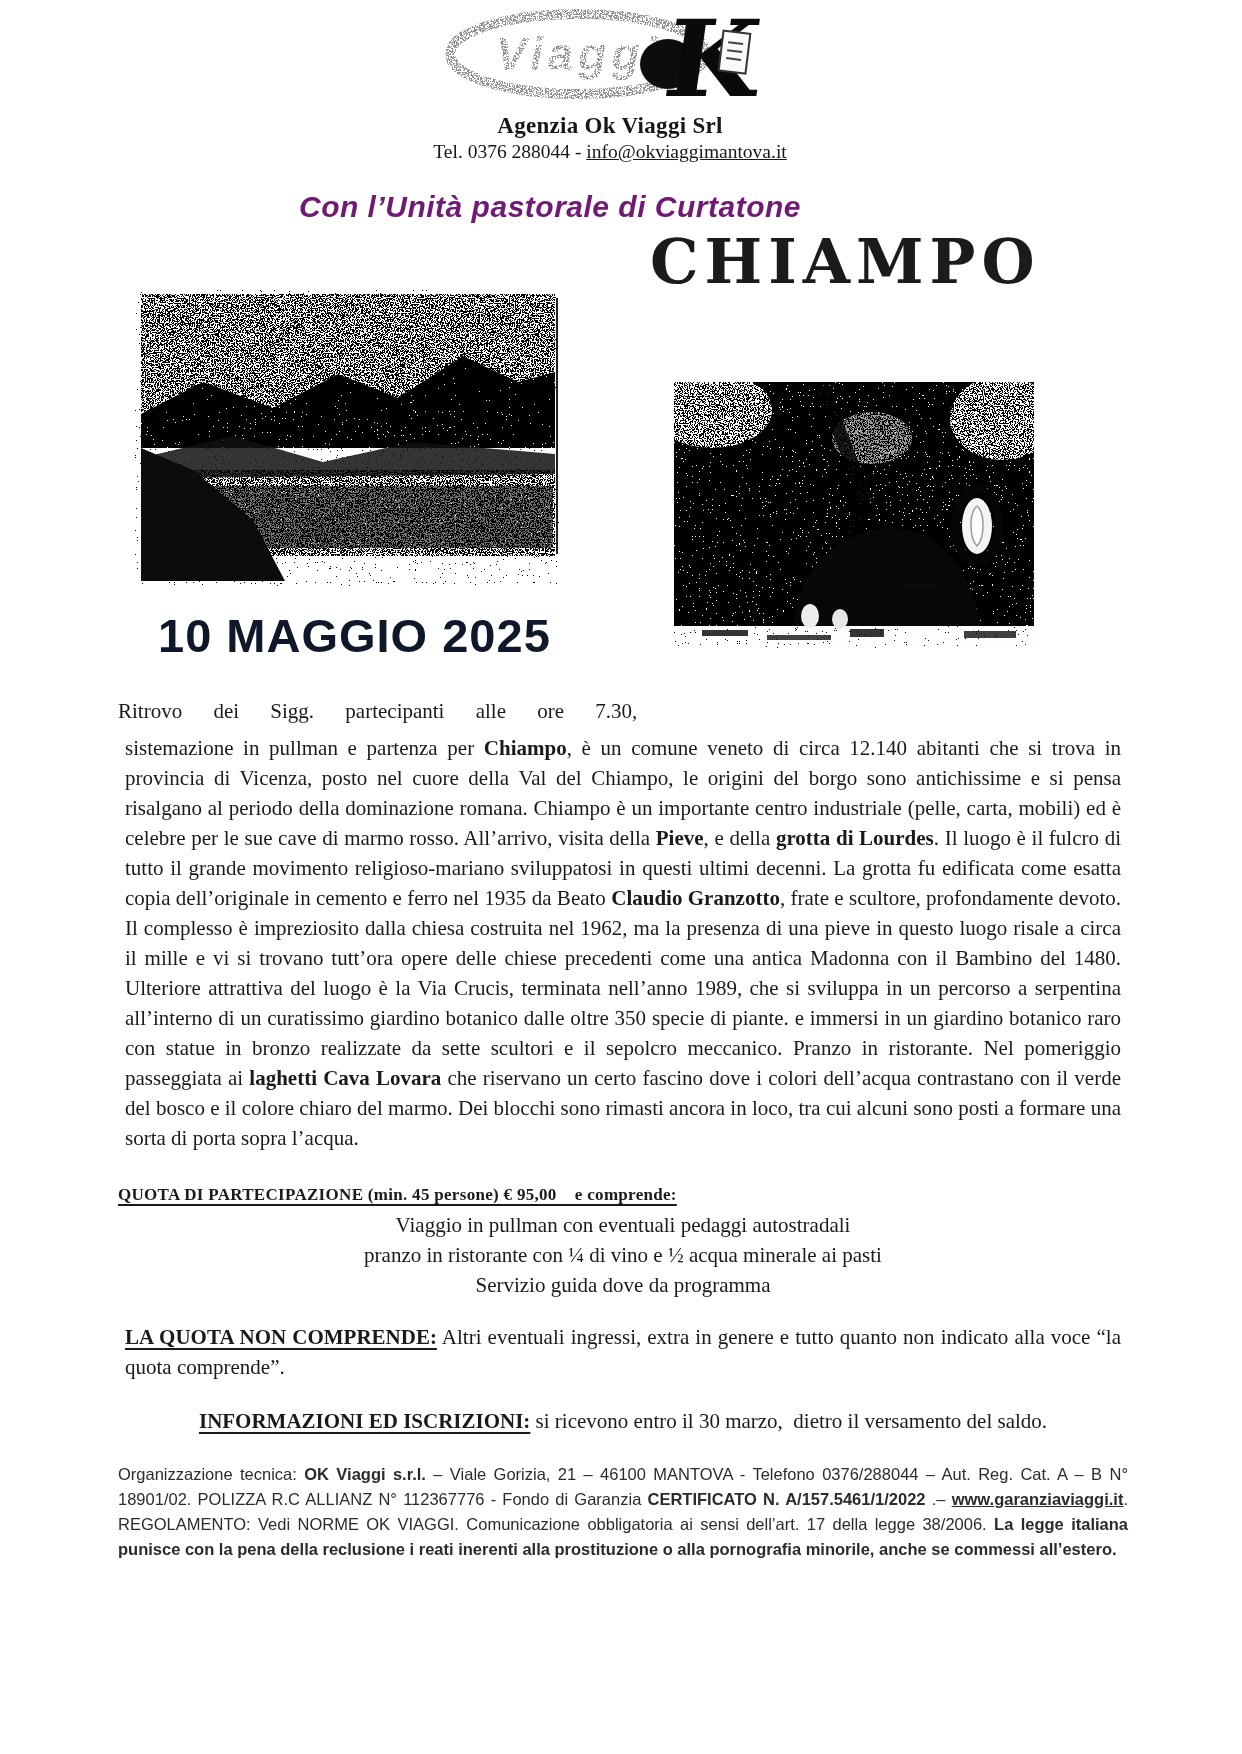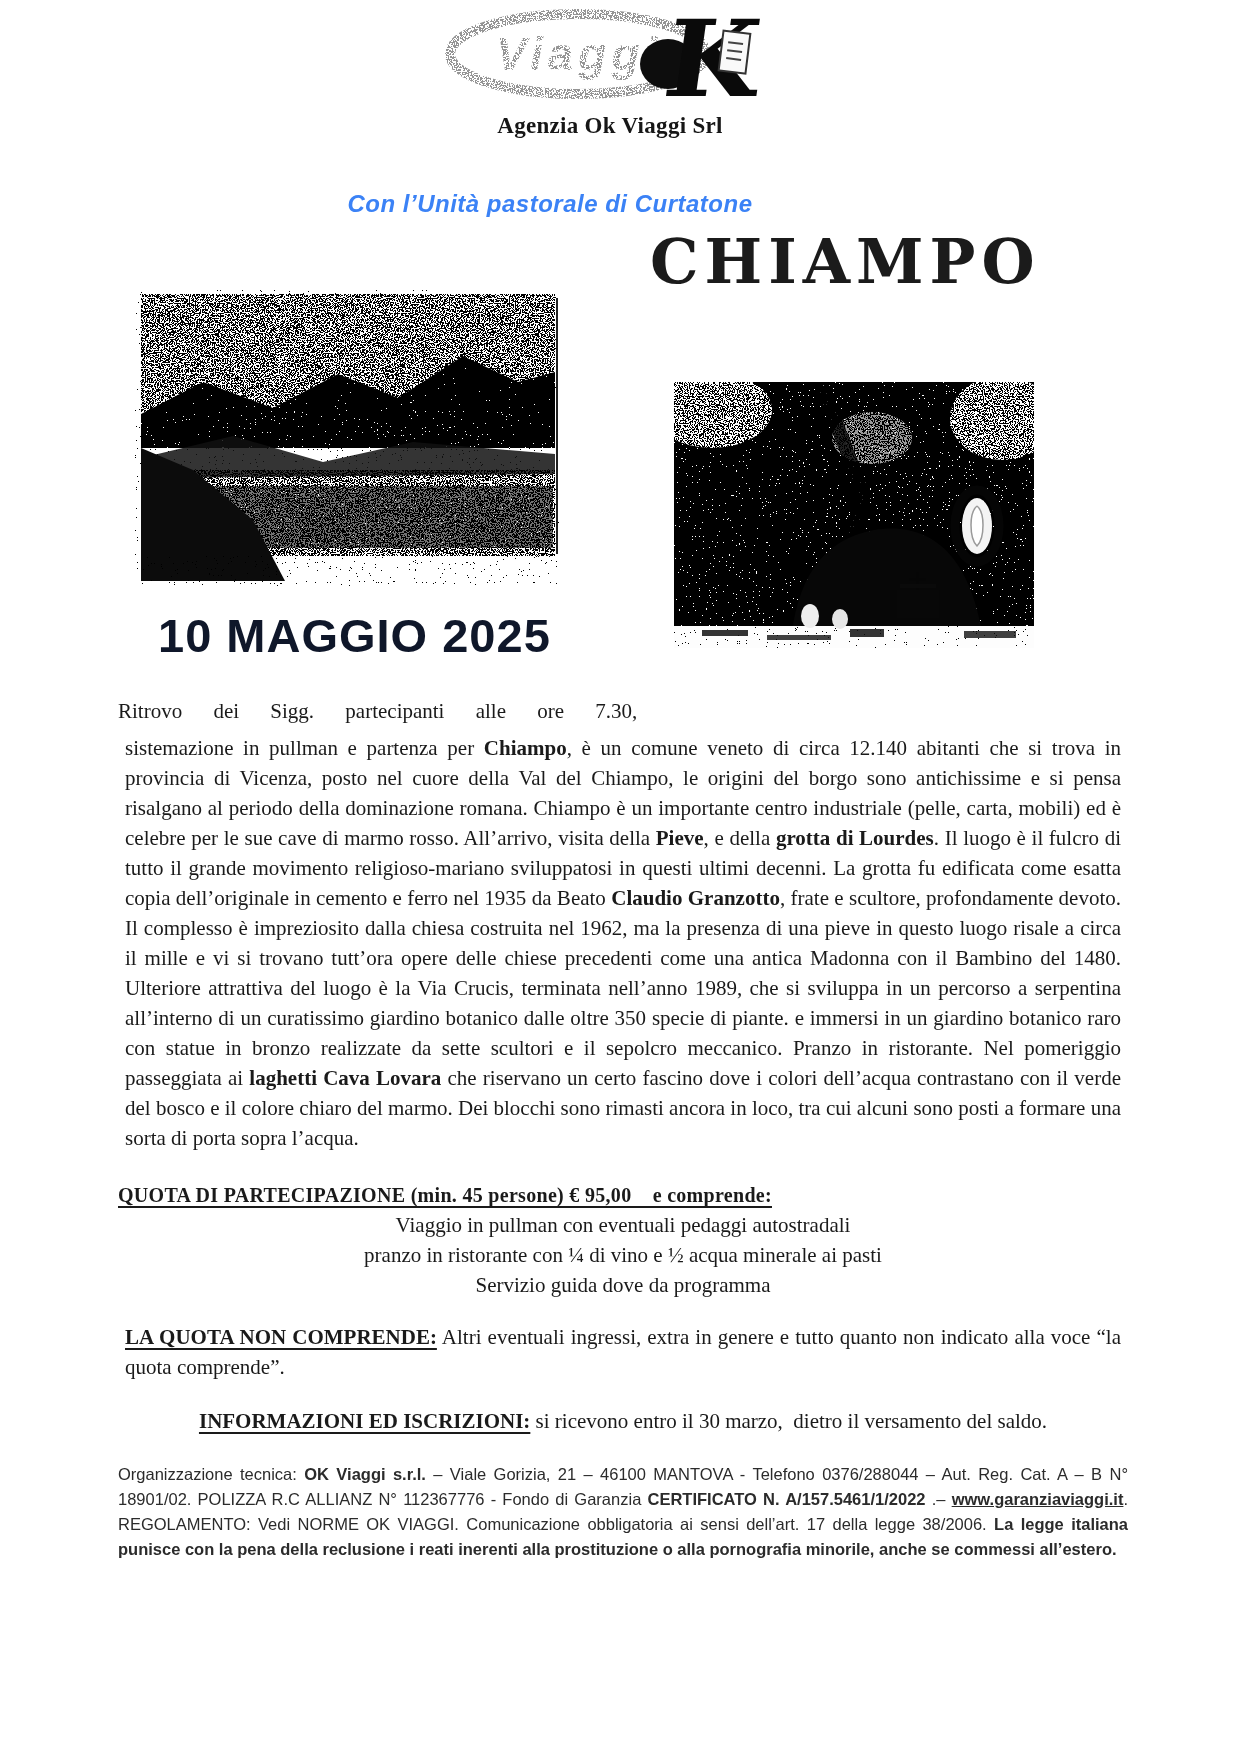--- a/index.html
+++ b/index.html
@@ -9,37 +9,37 @@
   .logo{position:absolute;left:438px;top:4px;width:372px;height:100px;}
 
   .agency{position:absolute;left:110px;top:102px;width:1000px;text-align:center;line-height:1.28;}
   .agency-name{font-weight:bold;font-size:23px;letter-spacing:.3px;margin-top:9px;}
   .agency-address{font-size:19.5px;}
   .agency-contact{font-size:19.5px;}
   .link{text-decoration:underline;}
 
   .subtitle{position:absolute;left:0;top:190px;width:1100px;text-align:center;
             font-family:"Liberation Sans",sans-serif;font-style:italic;font-weight:bold;
-            font-size:24px;color:#3b82f6;letter-spacing:.5px;}
+            font-size:30px;color:#701a75;letter-spacing:.5px;}
 
   .title{position:absolute;left:650px;top:226px;font-family:"DejaVu Serif",serif;
          font-weight:bold;font-size:61px;letter-spacing:6px;color:#1b1b1b;}
 
   .photo-left{position:absolute;left:133px;top:286px;width:430px;height:305px;}
   .photo-right{position:absolute;left:672px;top:378px;width:364px;height:274px;}
 
   .date{position:absolute;left:158px;top:608px;font-family:"Liberation Sans",sans-serif;
         font-weight:bold;font-size:47px;letter-spacing:1px;color:#0f172a;}
 
   .content{position:absolute;left:118px;top:696px;width:1010px;
            font-size:21px;line-height:30px;text-align:justify;color:#1a1a1a;}
   .intro{text-align:left;word-spacing:26px;}
   .para{margin:7px;}
   .hul{font-weight:bold;text-decoration:underline;text-decoration-thickness:2px;text-underline-offset:4px;}
-  .quota-heading{margin-top:27px;font-size:20px;text-align:left;letter-spacing:.3px;}
+  .quota-heading{margin-top:27px;font-size:17px;text-align:left;letter-spacing:.3px;}
   .quota-item{text-align:center;}
   .nc{margin-top:22px;}
   .info-line{margin:24px 0 0 0;text-align:center;}
   .footer{margin:26px 0 0 0;font-family:"Liberation Sans",sans-serif;font-size:16.5px;
           line-height:25px;color:#2b2b2b;text-align:justify;}
 </style>
 </head>
 <body>
 
 <div class="page">
@@ -64,20 +64,23 @@
       <text x="236" y="92" font-family="'DejaVu Serif', serif" font-weight="bold" font-size="106" fill="#0a0a0a" transform="skewX(-8)">K</text>
       <rect x="283" y="28" width="27" height="40" fill="#fafafa" stroke="#333" stroke-width="2" transform="rotate(7 296 48)"></rect>
       <rect x="289" y="38" width="15" height="2" fill="#444" transform="rotate(7 296 48)"></rect>
       <rect x="289" y="46" width="15" height="2" fill="#444" transform="rotate(7 296 48)"></rect>
       <rect x="289" y="54" width="15" height="2" fill="#444" transform="rotate(7 296 48)"></rect>
     </svg>
   </div>
 
   <div class="agency">
     <div class="agency-name">Agenzia Ok Viaggi Srl</div>
+    <div class="agency-contact">
+      <span>Tel. 0376 288044 - </span><span class="link">info@okviaggimantova.it</span>
+    </div>
   </div>
 
   <div class="subtitle">Con l’Unità pastorale di Curtatone</div>
   <div class="title">CHIAMPO</div>
 
   <div class="photo-left">
     <svg width="430" height="305" viewBox="0 0 430 305" xmlns="http://www.w3.org/2000/svg">
       <defs>
         <filter id="pnL">
             <feTurbulence type="fractalNoise" baseFrequency="0.85" numOctaves="2" seed="7"></feTurbulence>

